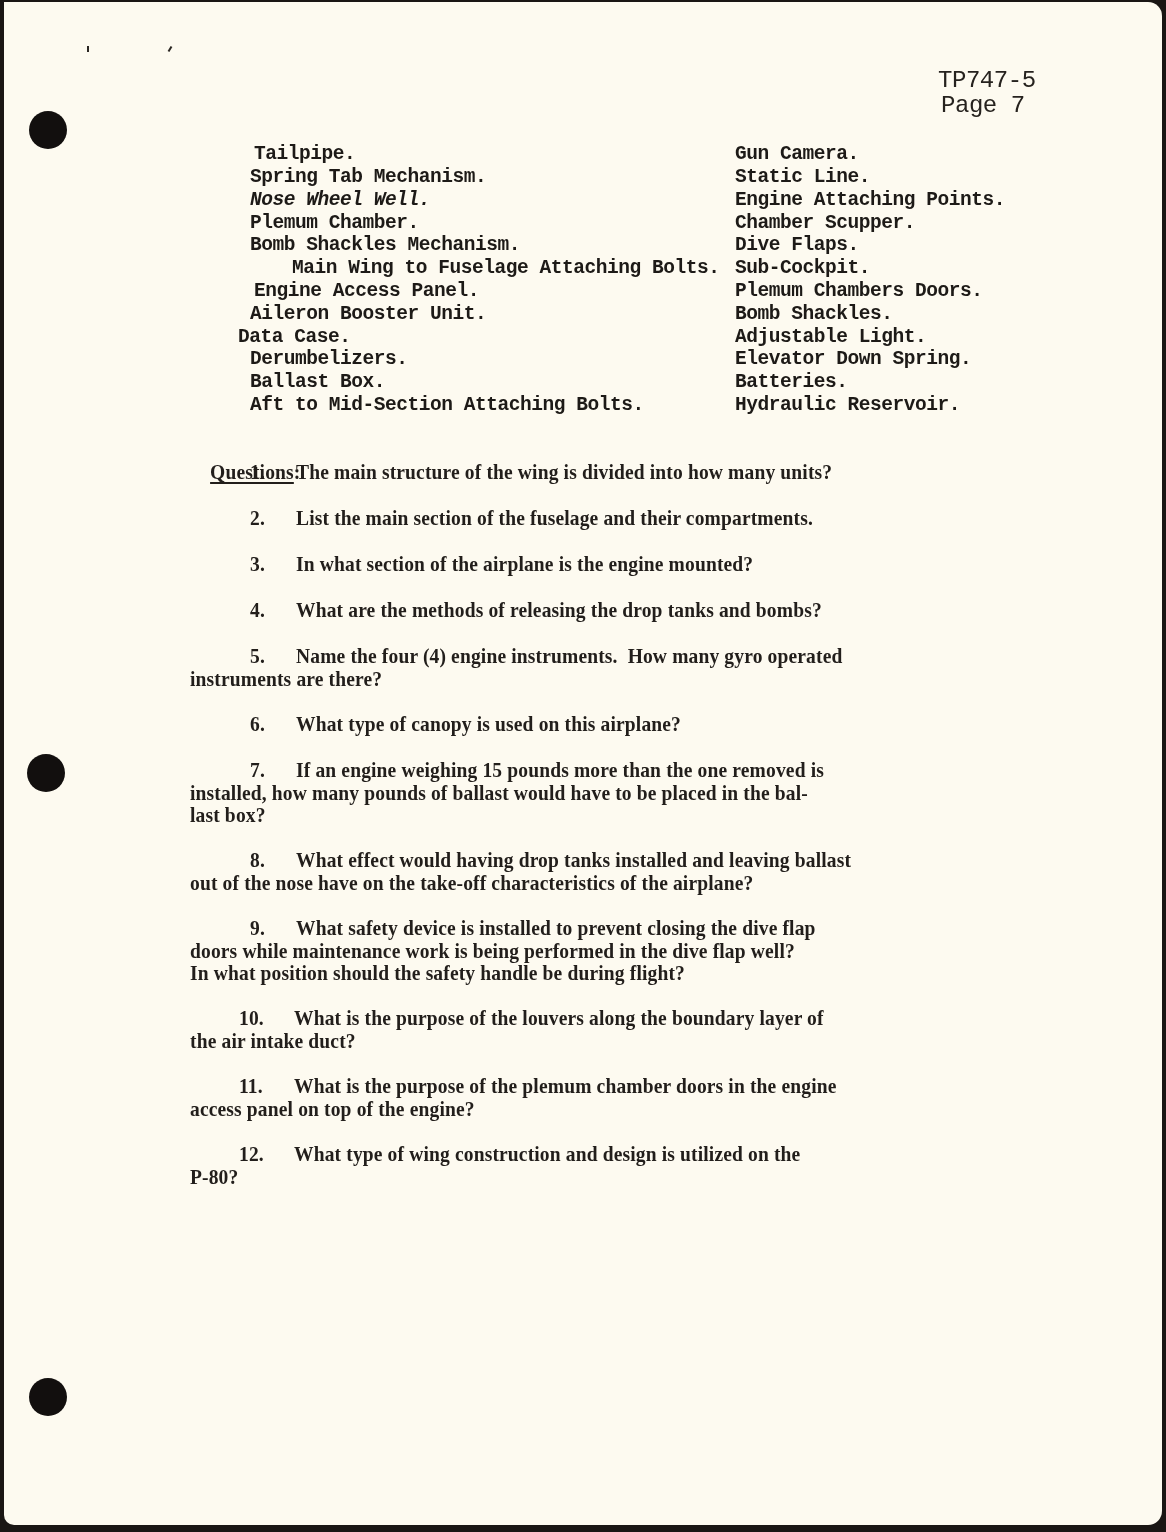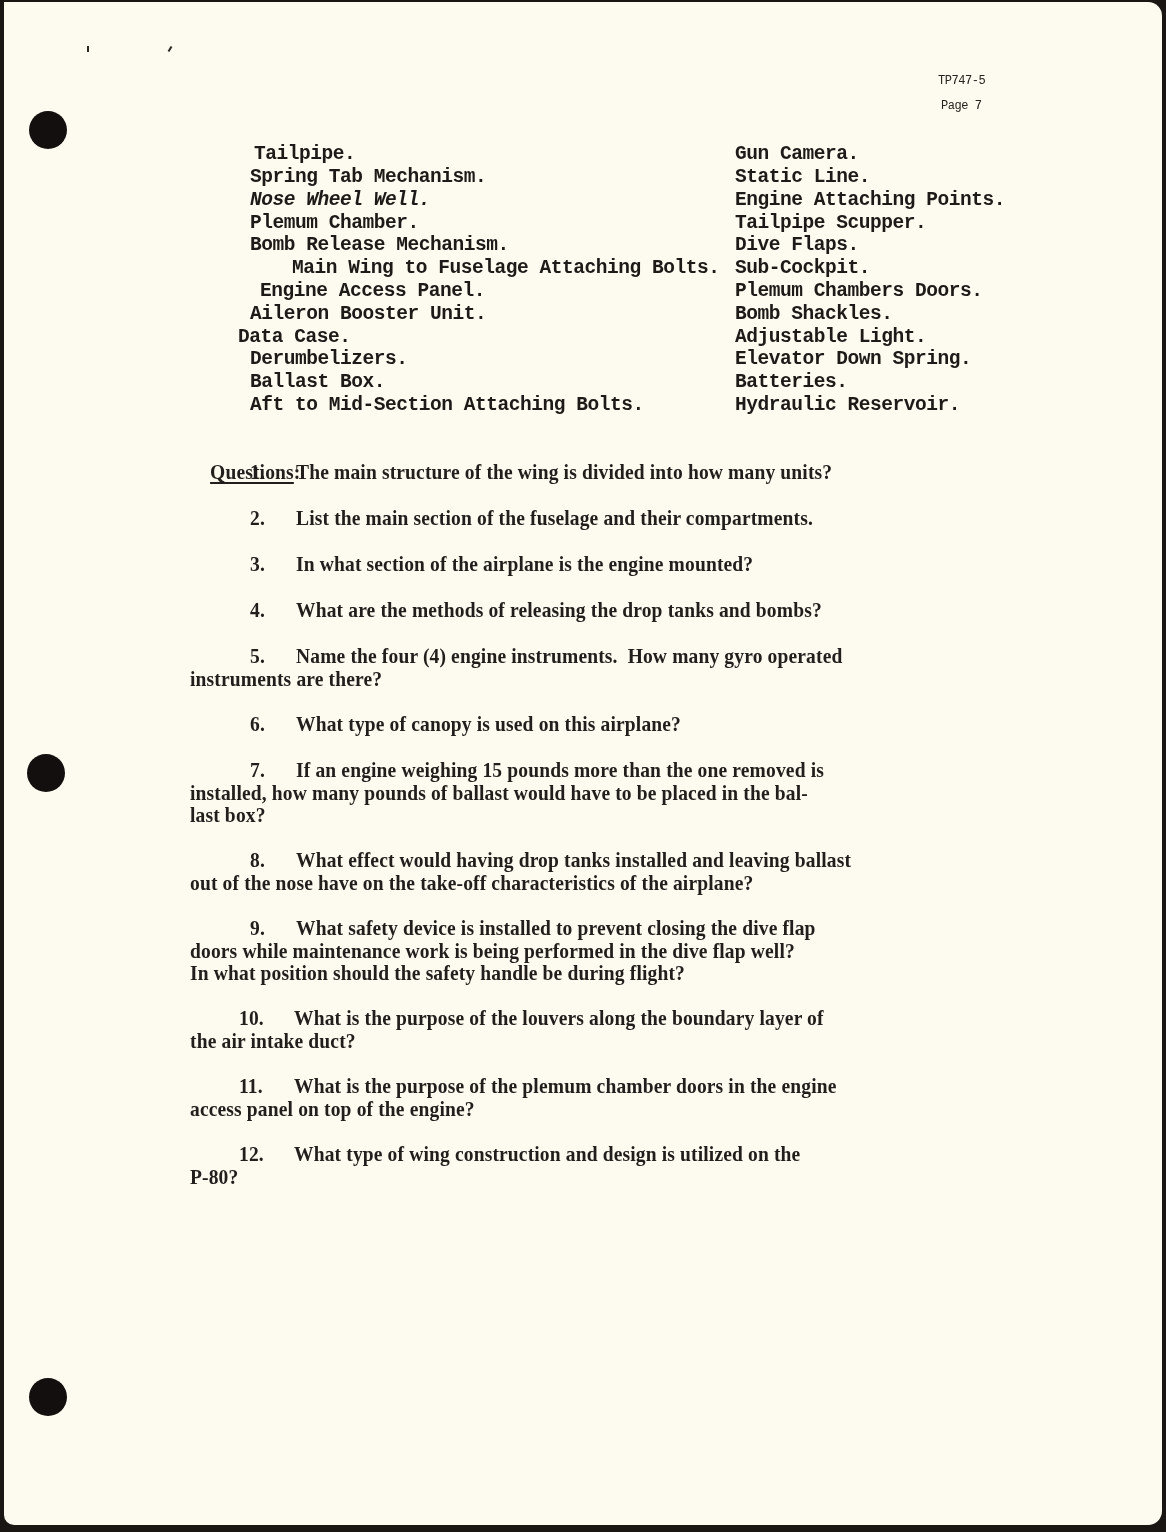--- a/index.html
+++ b/index.html
@@ -22,21 +22,21 @@
   .t {
     position: absolute; white-space: pre; color: #1d1a17;
     font-size: 19.5px; font-weight: bold; line-height: 22px;
     letter-spacing: -0.45px;
   }
   .q {
     font-family: "Liberation Serif", "DejaVu Serif", serif;
     font-size: 21px; letter-spacing: 0.15px; color: #221e1b;
     transform: scaleX(0.93); transform-origin: left top;
   }
-  .hdr { font-weight: normal; font-size: 12px; color: #26221e; }
+  .hdr { font-weight: normal; font-size: 24px; color: #26221e; }
   .u { text-decoration: underline; text-underline-offset: 3px; }
 </style>
 </head>
 <body>
 
 <div class="paper">
 
   <div class="hole" style="left:25px;top:109px;"></div>
   <div class="hole" style="left:23px;top:752px;"></div>
   <div class="hole" style="left:25px;top:1376px;"></div>
@@ -44,35 +44,35 @@
   <div class="speck" style="left:165px;top:44px;transform:rotate(30deg);"></div>
 
   <div class="t hdr" style="left:934px;top:68px;">TP747-5</div>
   <div class="t hdr" style="left:937px;top:93px;">Page 7</div>
 
   <div>
     <div class="t" style="left:250px;top:141px;">Tailpipe.</div>
     <div class="t" style="left:246px;top:164px;">Spring Tab Mechanism.</div>
     <div class="t" style="left:246px;top:187px;font-style:italic;">Nose Wheel Well.</div>
     <div class="t" style="left:246px;top:210px;">Plemum Chamber.</div>
-    <div class="t" style="left:246px;top:232px;">Bomb Release Mechanism.</div>
+    <div class="t" style="left:246px;top:232px;">Bomb Shackles Mechanism.</div>
     <div class="t" style="left:245px;top:255px;margin-left:43px;">Main Wing to Fuselage Attaching Bolts.</div>
-    <div class="t" style="left:256px;top:278px;">Engine Access Panel.</div>
+    <div class="t" style="left:250px;top:278px;">Engine Access Panel.</div>
     <div class="t" style="left:246px;top:301px;">Aileron Booster Unit.</div>
     <div class="t" style="left:234px;top:324px;text-align:center;">Data Case.</div>
     <div class="t" style="left:246px;top:346px;">Derumbelizers.</div>
     <div class="t" style="left:246px;top:369px;">Ballast Box.</div>
     <div class="t" style="left:246px;top:392px;">Aft to Mid-Section Attaching Bolts.</div>
   </div>
 
   <div>
     <div class="t" style="left:731px;top:141px;">Gun Camera.</div>
     <div class="t" style="left:731px;top:164px;">Static Line.</div>
     <div class="t" style="left:731px;top:187px;">Engine Attaching Points.</div>
-    <div class="t" style="left:731px;top:210px;">Tailpipe Scupper.</div>
+    <div class="t" style="left:731px;top:210px;">Chamber Scupper.</div>
     <div class="t" style="left:731px;top:232px;">Dive Flaps.</div>
     <div class="t" style="left:731px;top:255px;">Sub-Cockpit.</div>
     <div class="t" style="left:731px;top:278px;">Plemum Chambers Doors.</div>
     <div class="t" style="left:731px;top:301px;">Bomb Shackles.</div>
     <div class="t" style="left:731px;top:324px;">Adjustable Light.</div>
     <div class="t" style="left:731px;top:346px;">Elevator Down Spring.</div>
     <div class="t" style="left:731px;top:369px;">Batteries.</div>
     <div class="t" style="left:731px;top:392px;">Hydraulic Reservoir.</div>
   </div>
 

